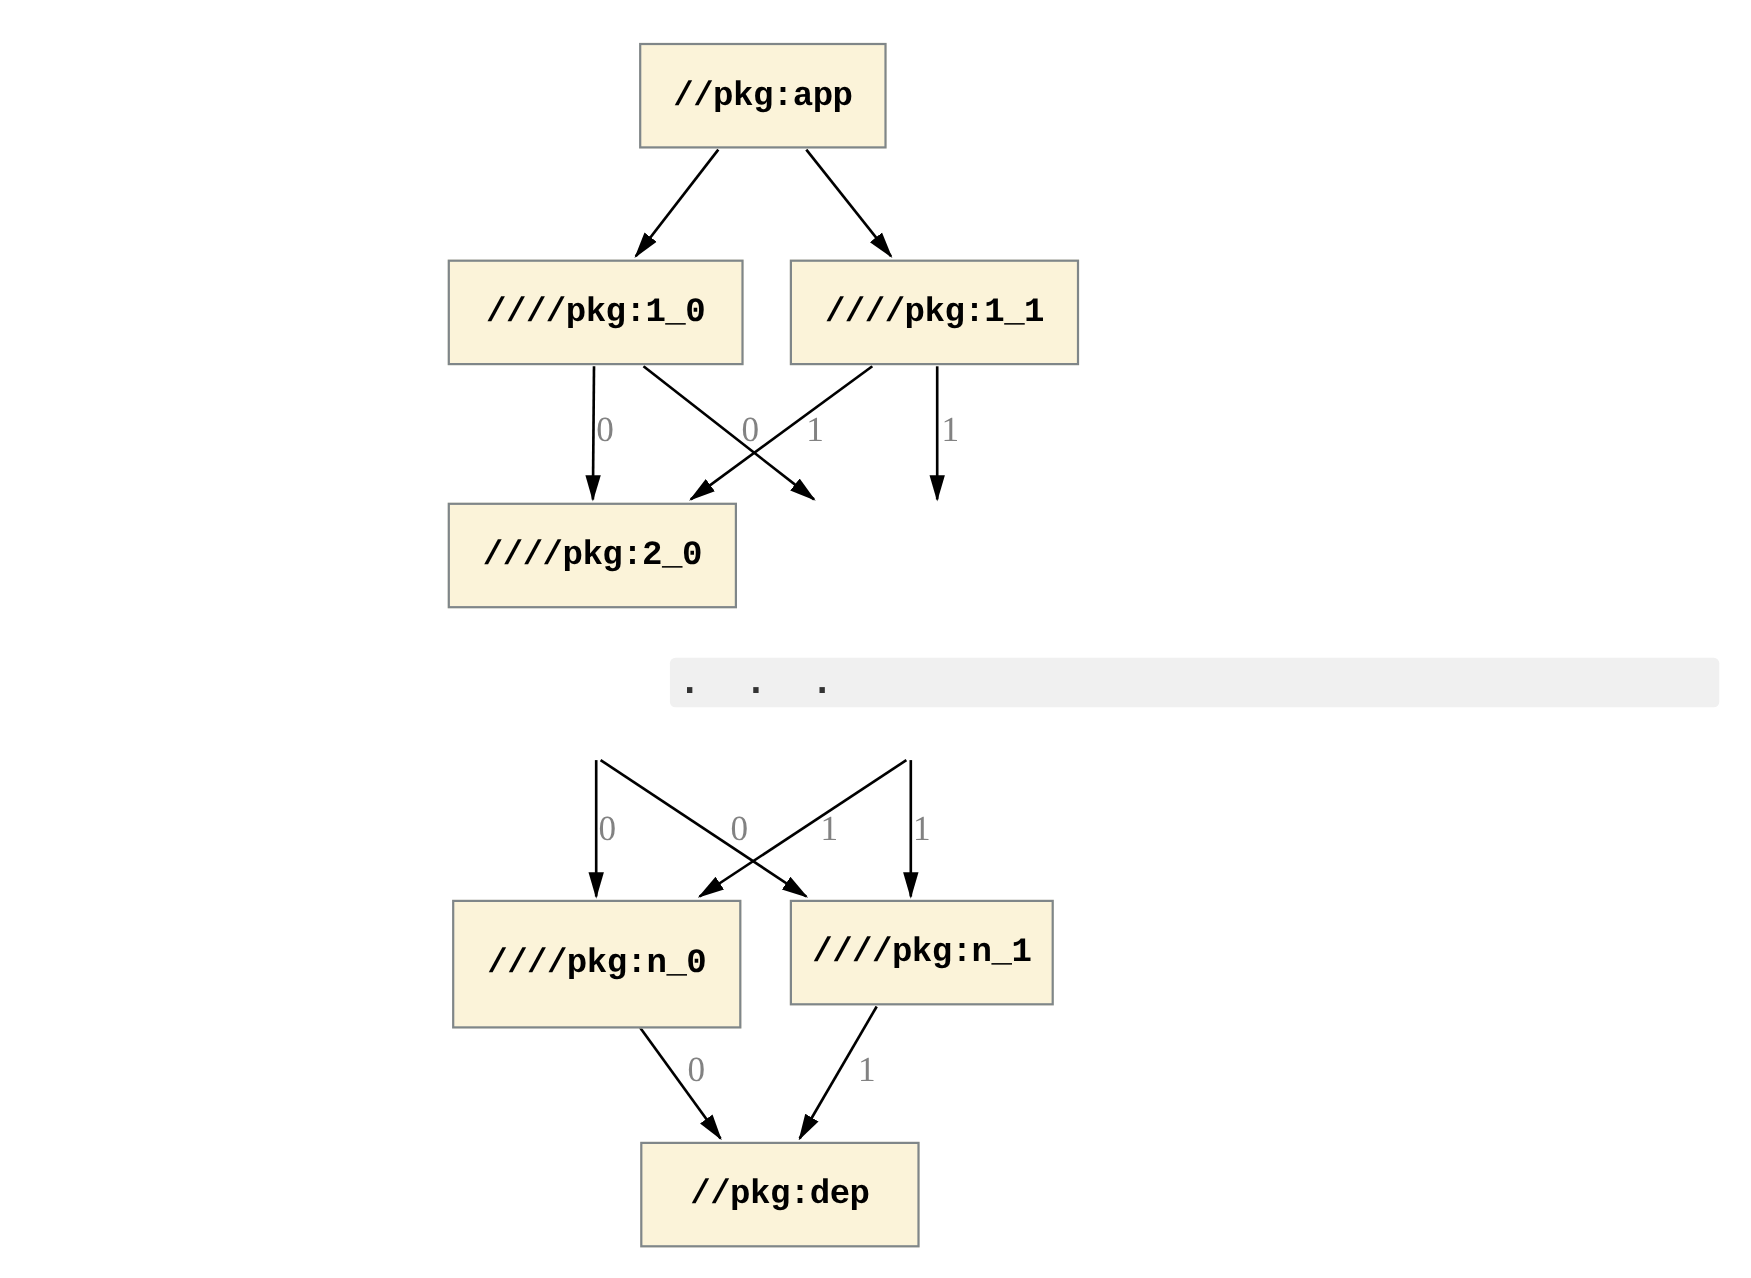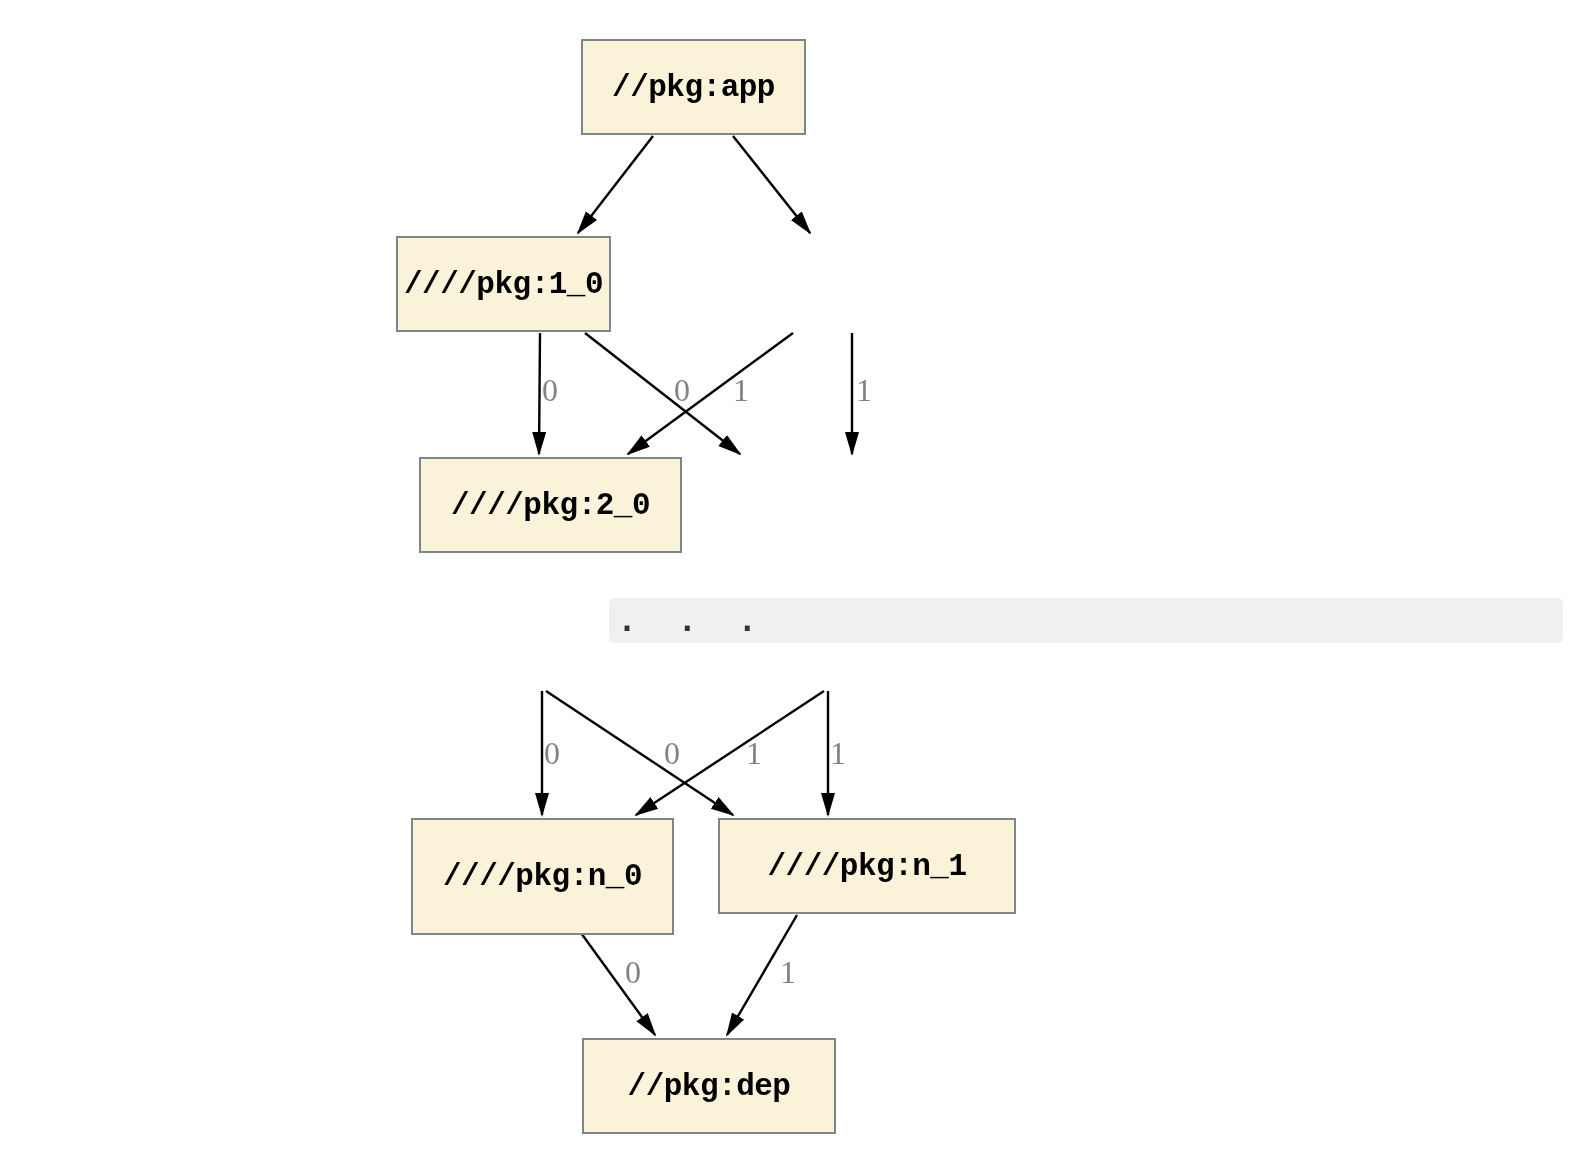--- a/index.html
+++ b/index.html
@@ -67,36 +67,39 @@
     <line class="edge" x1="828" y1="691" x2="828" y2="815" marker-end="url(#arrow)"></line>
 
     <line class="edge" x1="568" y1="915" x2="655" y2="1035" marker-end="url(#arrow)"></line>
     <line class="edge" x1="797" y1="915" x2="727" y2="1035" marker-end="url(#arrow)"></line>
   </svg>
 
   <div class="node" style="left:581px;top:39px;width:225px;height:96px">
     <span class="node-label">//pkg:app</span>
   </div>
 
-  <div class="node" style="left:396px;top:236px;width:215px;height:96px">
+  <div class="node" style="left:407px;top:236px;width:269px;height:96px">
     <span class="node-label">////pkg:1_0</span>
   </div>
+  <div class="node" style="left:718px;top:236px;width:263px;height:96px">
+    <span class="node-label">////pkg:1_1</span>
+  </div>
 
-  <div class="node" style="left:419px;top:457px;width:263px;height:96px">
+  <div class="node" style="left:407px;top:457px;width:263px;height:96px">
     <span class="node-label">////pkg:2_0</span>
   </div>
 
   <div class="ellipsis-band">
     <span class="ellipsis-label">.  .  .</span>
   </div>
 
   <div class="node" style="left:411px;top:818px;width:263px;height:117px">
     <span class="node-label">////pkg:n_0</span>
   </div>
-  <div class="node" style="left:718px;top:818px;width:298px;height:96px">
+  <div class="node" style="left:718px;top:818px;width:240px;height:96px">
     <span class="node-label">////pkg:n_1</span>
   </div>
 
   <div class="node" style="left:582px;top:1038px;width:254px;height:96px">
     <span class="node-label">//pkg:dep</span>
   </div>
 
   <span class="edge-label" style="left:542px;top:374px">0</span>
   <span class="edge-label" style="left:674px;top:374px">0</span>
   <span class="edge-label" style="left:733px;top:374px">1</span>

